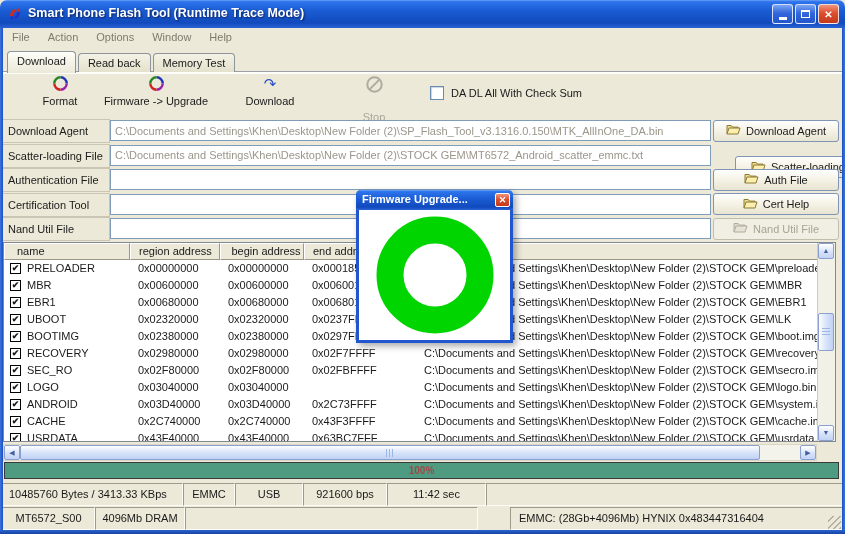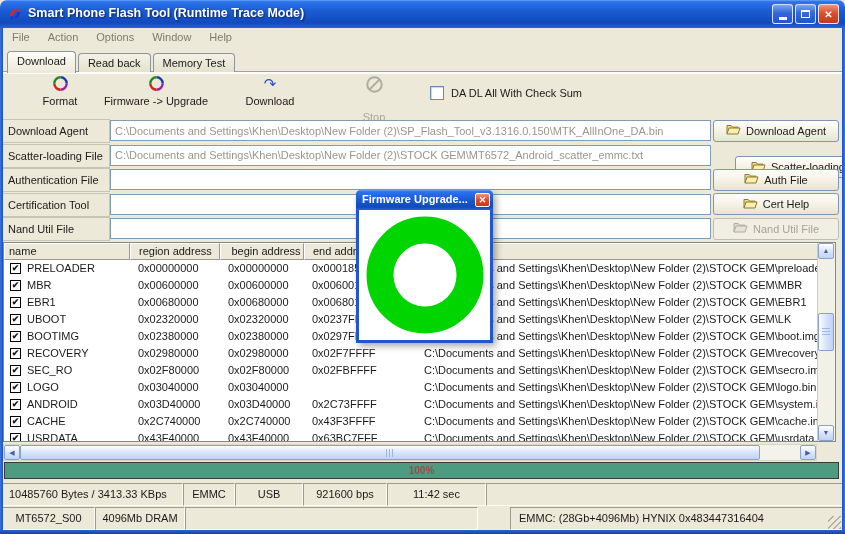--- a/index.html
+++ b/index.html
@@ -72,21 +72,21 @@
         background:linear-gradient(180deg,#fff,#d8e3f9 55%,#c2d3f6);color:#44609e;font-size:7px;text-align:center;line-height:13px;}
   
   .progress{position:absolute;left:4px;top:462px;width:835px;height:17px;box-sizing:border-box;border:1px solid #3a3a3a;
             text-align:center;line-height:15px;font-size:10px;font-weight:bold;}
   
   .scell{position:absolute;height:23px;box-sizing:border-box;background:#ECE9D8;overflow:hidden;
          border:1px solid;border-color:#9d9a8b #fdfdf6 #fdfdf6 #9d9a8b;line-height:21px;text-align:center;}
   .grip{position:absolute;right:4px;bottom:5px;width:13px;height:13px;z-index:56;
         background:repeating-linear-gradient(315deg,#b5b1a0 0 1.5px,transparent 1.5px 4.5px);}
   
-  .dialog{position:absolute;left:356px;top:190px;width:137px;height:153px;box-sizing:border-box;z-index:40;
+  .dialog{position:absolute;left:356px;top:190px;width:157px;height:153px;box-sizing:border-box;z-index:40;
           border:3px solid #2156ce;border-top:none;border-radius:5px 5px 0 0;box-shadow:3px 3px 7px rgba(0,0,0,.35);}
   .dtitle{position:absolute;left:-3px;right:-3px;top:0;height:20px;border-radius:5px 5px 0 0;
           background:linear-gradient(180deg,#6aa2f4 0%,#2d74ec 8%,#1a5cd4 45%,#114abc 85%,#2b63d6 100%);
           color:#fff;font-weight:bold;font-size:11px;line-height:19px;padding-left:6px;box-sizing:border-box;
           white-space:nowrap;overflow:hidden;}
   .dclose{position:absolute;right:3px;top:3px;width:15px;height:14px;box-sizing:border-box;border:1px solid #fff;
           border-radius:2px;background:linear-gradient(180deg,#f0947e,#dd4f2e 45%,#c23a1c);
           color:#fff;font-size:9px;line-height:12px;text-align:center;font-weight:bold;}
   .dbody{position:absolute;left:0;right:0;top:20px;bottom:0;background:#fff;display:flex;align-items:center;justify-content:center;}
 </style>
@@ -206,21 +206,21 @@
             <path d="M1 10 V1.5 h4.2 l1.4 1.6 H12 V4" fill="#ddd9ca" stroke="#b0ac9e" stroke-width="1"></path>
             <path d="M1 10 L3 4 h11 l-2 6 Z" fill="#e6e3d6" stroke="#b0ac9e" stroke-width="1"></path>
           </svg></span>
         <span>Nand Util File</span>
       </div>
     </div>
 
   <div class="tablebox">
     <div id="tblcontent">
         <div class="trow">
-          <div class="hcell" style="left: 0px; width: 126px; padding-left: 4px;">name</div>
+          <div class="hcell" style="left: 0px; width: 126px; padding-left: 12px;">name</div>
           <div class="hcell" style="left: 126px; width: 90px;">region address</div>
           <div class="hcell" style="left: 216px; width: 84px; text-align: center;">begin address</div>
           <div class="hcell" style="left: 300px; width: 114px;">end address</div>
           <div class="hcell" style="left: 414px; width: 600px;">location</div>
         </div>
         <div class="trow" style="top: 17px;">
           <div class="tcell" style="left: 0px; width: 126px;"><span class="pcb">✔</span><span>PRELOADER</span></div>
           <div class="tcell" style="left: 134px; width: 84px;">0x00000000</div>
           <div class="tcell" style="left: 224px; width: 78px;">0x00000000</div>
           <div class="tcell" style="left: 308px; width: 108px;">0x0001850F</div>

